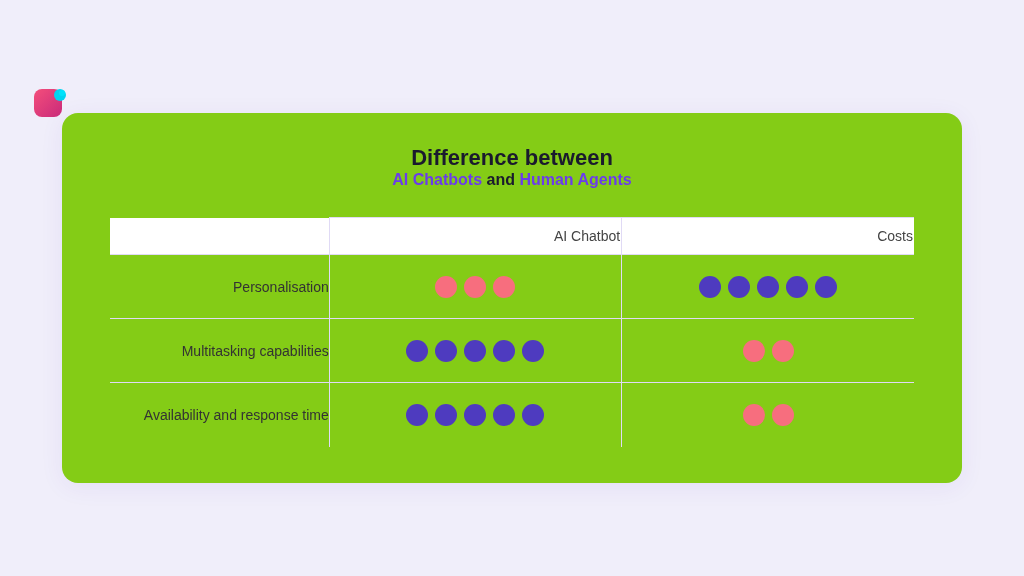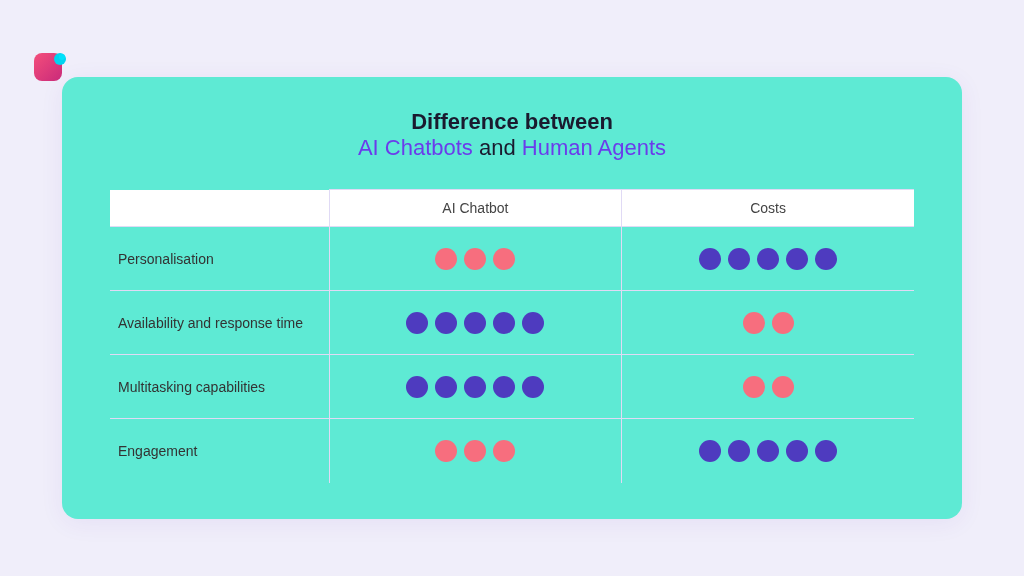--- a/index.html
+++ b/index.html
@@ -10,21 +10,21 @@
       background: #f0eefa;
       font-family: 'Segoe UI', Arial, sans-serif;
       display: flex;
       align-items: center;
       justify-content: center;
       overflow: hidden;
     }
 
     .container {
       width: 900px;
-      background: #5eead4;
+      background: #84cc16;
       border-radius: 16px;
       padding: 32px 48px 36px 48px;
       box-shadow: 0 4px 24px rgba(80,40,180,0.07);
       position: relative;
       margin-top: 20px;
     }
 
     .logo {
       position: absolute;
       top: -30px;
@@ -39,22 +39,22 @@
     }
 
     .title-line1 {
       font-size: 22px;
       font-weight: 700;
       color: #1a1a2e;
       display: block;
     }
 
     .title-line2 {
-      font-size: 22px;
-      font-weight: 400;
+      font-size: 16px;
+      font-weight: 700;
       display: block;
     }
 
     .title-ai {
       color: #6b3ceb;
     }
 
     .title-and {
       color: #1a1a2e;
     }
@@ -64,27 +64,28 @@
     }
 
     table {
       width: 100%;
       border-collapse: collapse;
     }
 
     th, td {
       border: 1px solid #e0daf5;
       padding: 0;
+      text-align: right;
     }
 
     thead th {
       font-size: 14px;
       font-weight: 400;
       color: #444;
-      text-align: center;
+      text-align: right;
       padding: 10px 1px;
       background: #fff;
     }
 
     thead th:first-child {
       border-left: none;
       border-top: none;
     }
 
     tbody tr td {
@@ -190,69 +191,50 @@
             <div class="dots">
               <span class="dot dot-purple"></span>
               <span class="dot dot-purple"></span>
               <span class="dot dot-purple"></span>
               <span class="dot dot-purple"></span>
               <span class="dot dot-purple"></span>
             </div>
           </td>
         </tr>
         <tr>
-          <td>Availability and response time</td>
+          <td>Multitasking capabilities</td>
           <td class="dots-cell">
             <div class="dots">
               <span class="dot dot-purple"></span>
               <span class="dot dot-purple"></span>
               <span class="dot dot-purple"></span>
               <span class="dot dot-purple"></span>
               <span class="dot dot-purple"></span>
             </div>
           </td>
           <td class="dots-cell">
             <div class="dots">
               <span class="dot dot-pink"></span>
               <span class="dot dot-pink"></span>
             </div>
           </td>
         </tr>
         <tr>
-          <td>Multitasking capabilities</td>
-          <td class="dots-cell">
-            <div class="dots">
-              <span class="dot dot-purple"></span>
-              <span class="dot dot-purple"></span>
-              <span class="dot dot-purple"></span>
-              <span class="dot dot-purple"></span>
-              <span class="dot dot-purple"></span>
-            </div>
-          </td>
-          <td class="dots-cell">
-            <div class="dots">
-              <span class="dot dot-pink"></span>
-              <span class="dot dot-pink"></span>
-            </div>
-          </td>
-        </tr>
-        <tr>
-          <td>Engagement</td>
-          <td class="dots-cell">
-            <div class="dots">
-              <span class="dot dot-pink"></span>
-              <span class="dot dot-pink"></span>
-              <span class="dot dot-pink"></span>
-            </div>
-          </td>
-          <td class="dots-cell">
-            <div class="dots">
-              <span class="dot dot-purple"></span>
-              <span class="dot dot-purple"></span>
-              <span class="dot dot-purple"></span>
-              <span class="dot dot-purple"></span>
-              <span class="dot dot-purple"></span>
+          <td>Availability and response time</td>
+          <td class="dots-cell">
+            <div class="dots">
+              <span class="dot dot-purple"></span>
+              <span class="dot dot-purple"></span>
+              <span class="dot dot-purple"></span>
+              <span class="dot dot-purple"></span>
+              <span class="dot dot-purple"></span>
+            </div>
+          </td>
+          <td class="dots-cell">
+            <div class="dots">
+              <span class="dot dot-pink"></span>
+              <span class="dot dot-pink"></span>
             </div>
           </td>
         </tr>
       </tbody>
   </table>
 </div>
 
 </body></html>

